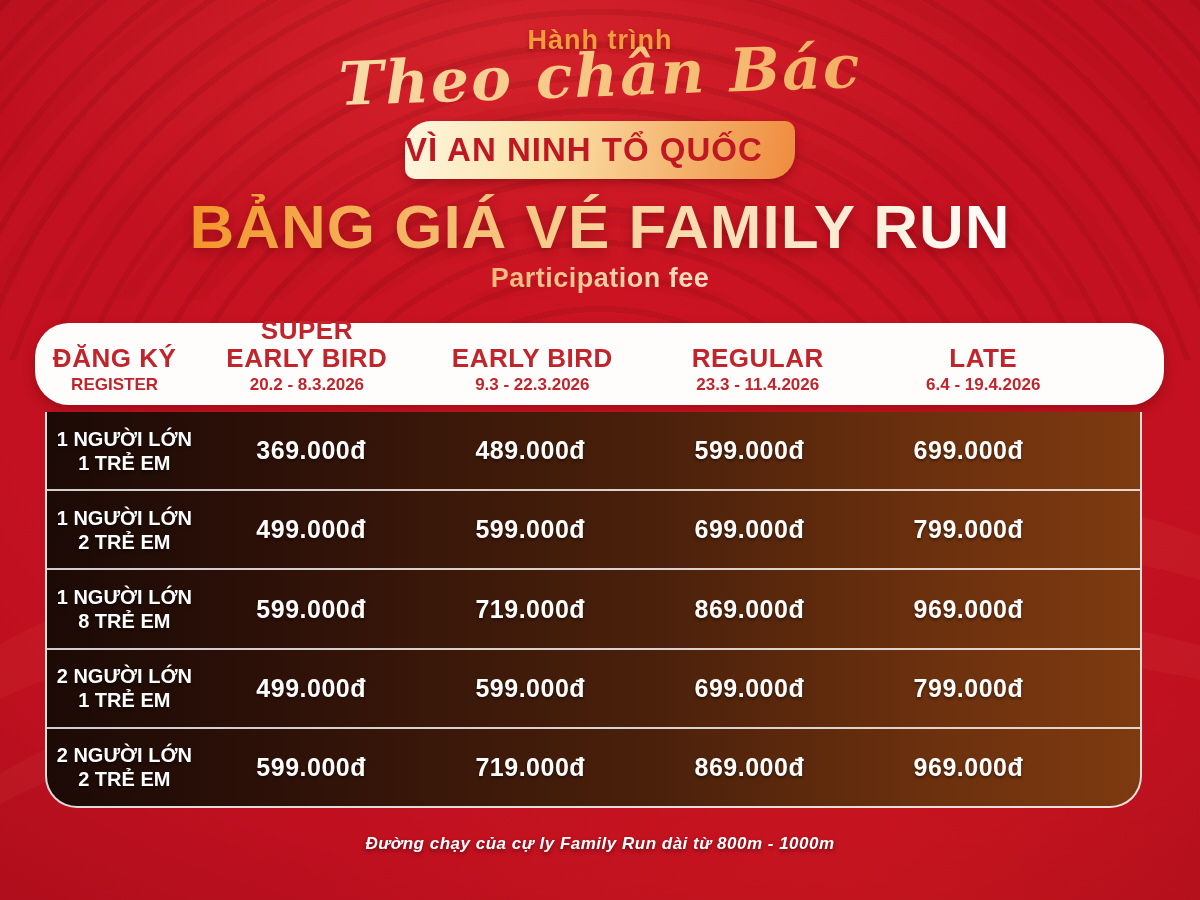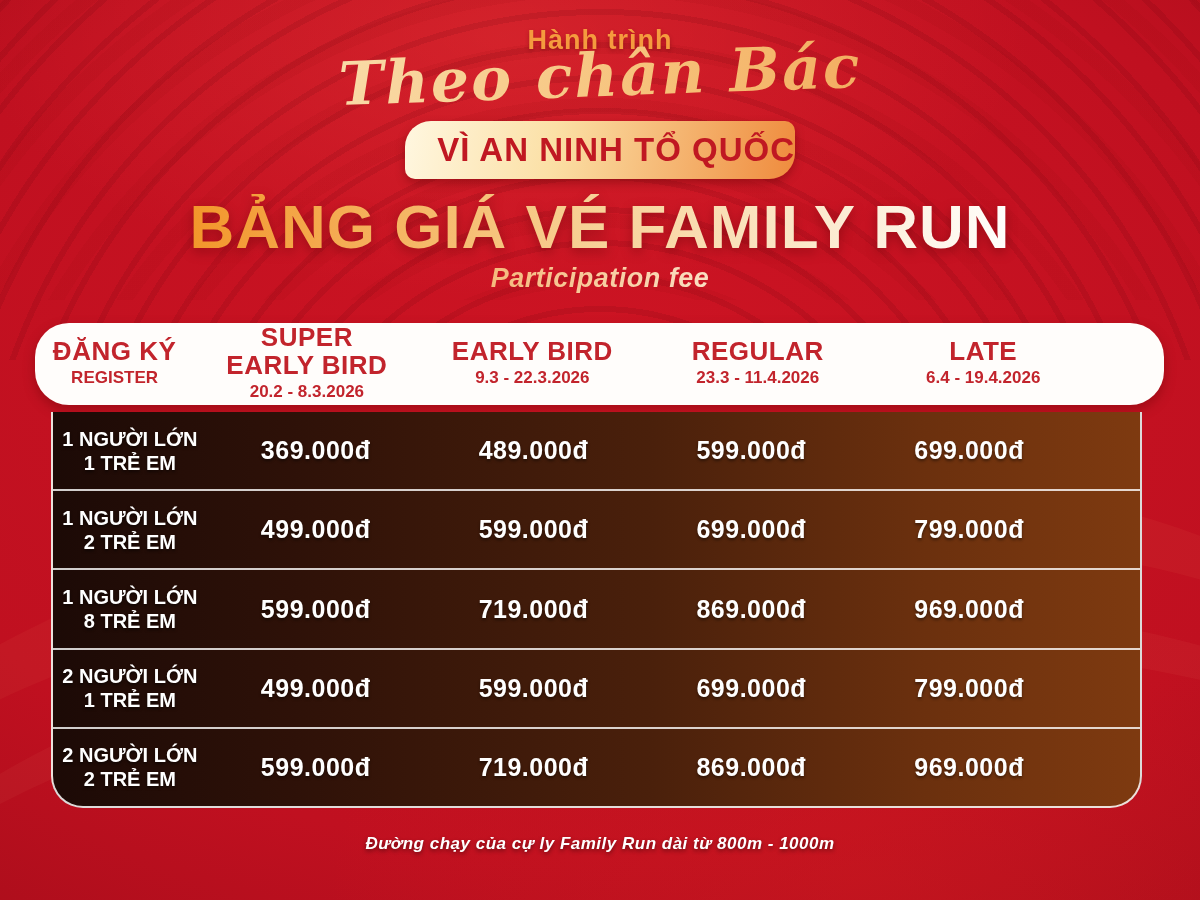--- a/index.html
+++ b/index.html
@@ -46,56 +46,56 @@
   }
   .script-title{
     top:40px; font-family:"DejaVu Serif","Liberation Serif",serif;
     font-style:italic; font-weight:bold; font-size:60px; letter-spacing:2px;
     background:linear-gradient(95deg,#fbecc6 10%,#f6c179 55%,#ef9340 95%);
     -webkit-background-clip:text; background-clip:text; color:transparent;
     transform:rotate(-2deg);
   }
   .banner{
     position:absolute; top:121px; left:50%; transform:translateX(-50%);
-    width:390px; height:58px; line-height:58px; text-align:right;
+    width:390px; height:58px; line-height:58px; text-align:left;
     background:linear-gradient(100deg,#fff7e0 0%,#fbe0a6 38%,#ef8b3d 100%);
     border-radius:26px 10px 26px 10px;
     box-shadow:0 4px 10px rgba(80,0,0,0.35);
     font-size:33px; font-weight:bold; letter-spacing:1px; color:#c01822;
   }
   .main-title{
     top:194px; font-size:62px; font-weight:bold; 
     letter-spacing:1px; line-height:1.05;
     background:linear-gradient(90deg,#f28f1e 12%,#f7cf92 48%,#ffffff 85%);
     -webkit-background-clip:text; background-clip:text; color:transparent;
     filter:drop-shadow(0 4px 6px rgba(70,0,0,0.35));
   }
   .subtitle{
-    top:263px; font-size:27px; font-weight:bold; font-style:italic; letter-spacing:0.5px;
+    top:263px; font-size:27px; font-weight:bold; letter-spacing:0.5px;
     background:linear-gradient(90deg,#f09a40 25%,#ffffff 75%);
     -webkit-background-clip:text; background-clip:text; color:transparent;
   }
 
   .price-table{ position:absolute; top:323px; left:35px; width:1129px; }
 
   .thead{
-    display:flex; align-items:center; height:82px;
+    display:flex; align-items:flex-end; height:82px;
     padding:8px 68px 10px 0;
     background:#fffdfb; border-radius:34px;
     box-shadow:0 5px 12px rgba(90,0,0,0.35);
   }
   .th-col{ display:flex; flex-direction:column; justify-content:flex-end; text-align:center; }
   .th-register{ flex:0 0 15%; }
   .thead > .th-col:not(.th-register){ flex:0 0 21.25%; }
   .hdr-main{ font-size:26px; font-weight:bold; letter-spacing:0.5px; color:#c2242c; line-height:1.06; }
   .hdr-sub, .hdr-date{ font-size:17px; font-weight:bold; color:#c2242c; margin-top:4px; line-height:1.1; }
 
   .tbody{
     display:flex; flex-direction:column; height:396px;
-    margin:7px 22px 0 16px;
+    margin:7px 22px 0 10px;
     background:linear-gradient(90deg,#1c0a06 0%,#2e1108 22%,#4a200b 55%,#6b300e 80%,#7e3a10 100%);
     border:2px solid rgba(255,255,255,0.85); border-top:none;
     border-radius:0 0 32px 32px;
   }
   .trow{ flex:1; display:flex; align-items:center; padding-right:62px; }
   .trow + .trow{ border-top:2px solid rgba(255,255,255,0.8); }
   .tcell{ text-align:center; }
   .cat{ flex:0 0 15%; font-size:20px; font-weight:bold; color:#ffffff;
         line-height:1.2; text-shadow:0 2px 3px rgba(0,0,0,0.5); }
   .price{ flex:0 0 21.25%; font-size:25px; font-weight:bold; color:#ffffff;

